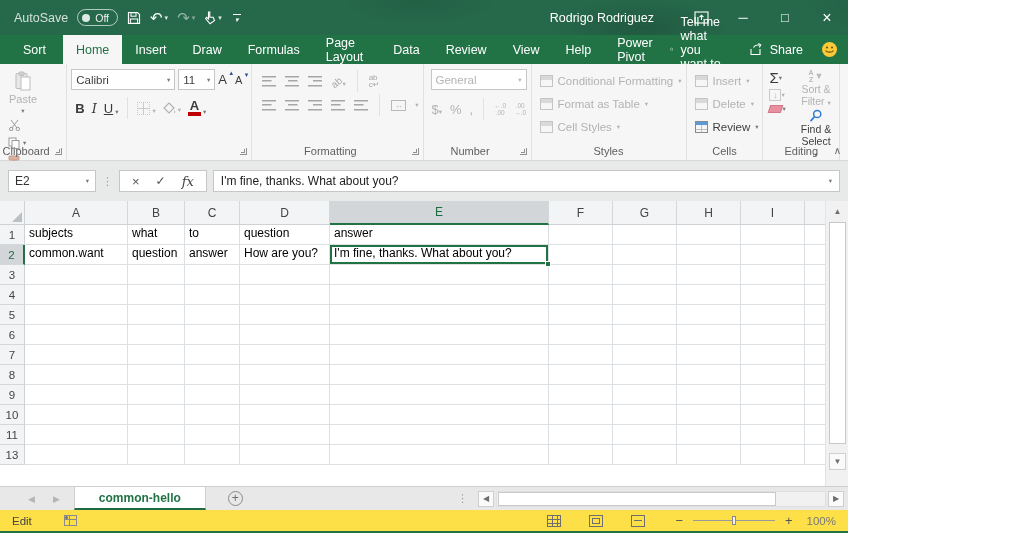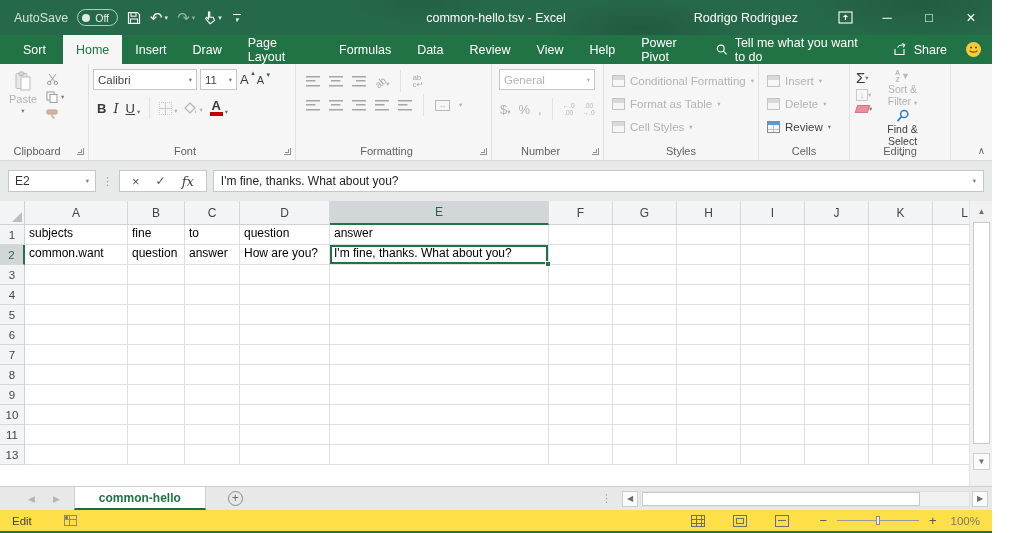--- a/index.html
+++ b/index.html
@@ -1,17 +1,17 @@
 <!DOCTYPE html>
 <html><head>
 <meta charset="utf-8">
 <style>
   *{box-sizing:border-box}
   body{margin:0;width:1020px;height:533px;font-family:"Liberation Sans",sans-serif;overflow:hidden;background:#fff;-webkit-font-smoothing:antialiased}
-  .app{position:relative;width:992px;height:533px;background:#fff}
+  .app{position:relative;width:848px;height:533px;background:#fff}
 
   
   .titlebar{position:absolute;top:0;left:0;right:0;height:35px;display:flex;align-items:center;color:#fff;font-size:12.5px;
     background:
       radial-gradient(ellipse 140px 45px at 640px 28px, rgba(0,0,0,.14), transparent 65%),
       radial-gradient(ellipse 180px 55px at 920px 2px, rgba(0,0,0,.12), transparent 65%),
       radial-gradient(ellipse 120px 40px at 420px 0px, rgba(0,0,0,.08), transparent 65%),
       #26684a;}
   .tb-left{display:flex;align-items:center;gap:9px;padding-left:14px}
   .autosave-label{color:rgba(255,255,255,.8)}
@@ -208,42 +208,41 @@
         <svg width="12" height="14" viewBox="0 0 12 14">
             <path d="M4.5 1v7L2.6 6.4 1.6 7.6 6 12.8l4.5-3.2-1.3-3.3H5.8V1z" fill="none" stroke="#fff" stroke-width="1.1"></path>
           </svg>
         <span class="dd">▾</span>
       </span>
       <span class="qat-more">
           <i class="bar"></i>
           <i class="dd">▾</i>
         </span>
     </div>
-    <div class="tb-title">common-hello.tsv - Excel</div>
     <div class="tb-right">
       <span class="tb-user">Rodrigo Rodriguez</span>
       <span class="winbtn">
         <svg width="15" height="13" viewBox="0 0 15 13">
             <rect x="1" y="1" width="13" height="11" fill="none" stroke="#fff" stroke-width="1.1"></rect>
             <path d="M7.5 9V4.5M5.5 6.2l2-2 2 2" fill="none" stroke="#fff" stroke-width="1.1"></path>
           </svg>
       </span>
       <span class="winbtn">─</span>
       <span class="winbtn">□</span>
       <span class="winbtn close">×</span>
     </div>
   </div>
 
   <div class="tabrow">
     <span class="rtab file">Sort</span>
     <span class="rtab active">Home</span>
     <span class="rtab">Insert</span>
     <span class="rtab">Draw</span>
+    <span class="rtab">Formulas</span>
     <span class="rtab">Page Layout</span>
-    <span class="rtab">Formulas</span>
     <span class="rtab">Data</span>
     <span class="rtab">Review</span>
     <span class="rtab">View</span>
     <span class="rtab">Help</span>
     <span class="rtab">Power Pivot</span>
     <div class="tr-right">
       <span class="tellme">
         <svg width="13" height="13" viewBox="0 0 13 13">
             <circle cx="5.4" cy="5.4" r="3.9" fill="none" stroke="#fff" stroke-width="1.3"></circle>
             <line x1="8.4" y1="8.4" x2="12" y2="12" stroke="#fff" stroke-width="1.3"></line>
@@ -345,21 +344,20 @@
             <span class="dd6 dis">▾</span>
           </span>
         <span class="fbtn">
             <span class="acolor">
               <span class="A">A</span>
               <span class="bar"></span>
             </span>
             <span class="dd6">▾</span>
           </span>
       </div>
-      <span class="rg-label">Font</span>
       <span class="launcher"></span>
     </div>
 
     <div class="rgroup g-alignment">
       <div class="al-row">
         <span class="lines"></span>
         <span class="lines c"></span>
         <span class="lines r"></span>
         <span><span class="orient">ab</span><span class="dd6 dis">▾</span></span>
         <span class="sep-v"></span>
@@ -508,21 +506,21 @@
           <div class="g-colhead" style="width: 64px;">G</div>
           <div class="g-colhead" style="width: 64px;">H</div>
           <div class="g-colhead" style="width: 64px;">I</div>
           <div class="g-colhead" style="width: 64px;">J</div>
           <div class="g-colhead" style="width: 64px;">K</div>
           <div class="g-colhead" style="width: 64px;">L</div>
         </div>
         <div class="g-row">
           <div class="g-rowhead">1</div>
           <div class="g-cell" style="width: 103px;">subjects</div>
-          <div class="g-cell" style="width: 57px;">fine</div>
+          <div class="g-cell" style="width: 57px;">what</div>
           <div class="g-cell" style="width: 55px;">to</div>
           <div class="g-cell" style="width: 90px;">question</div>
           <div class="g-cell" style="width: 219px;">answer</div>
           <div class="g-cell" style="width: 64px;"></div>
           <div class="g-cell" style="width: 64px;"></div>
           <div class="g-cell" style="width: 64px;"></div>
           <div class="g-cell" style="width: 64px;"></div>
           <div class="g-cell" style="width: 64px;"></div>
           <div class="g-cell" style="width: 64px;"></div>
           <div class="g-cell" style="width: 64px;"></div>

